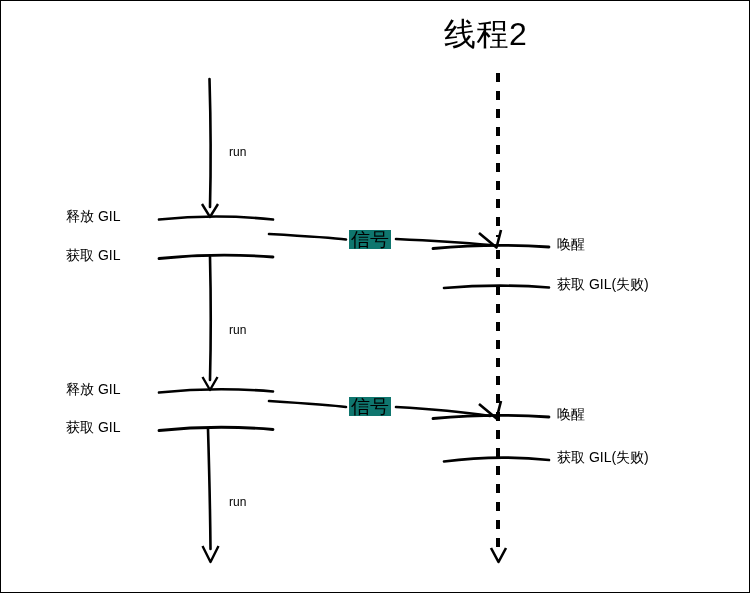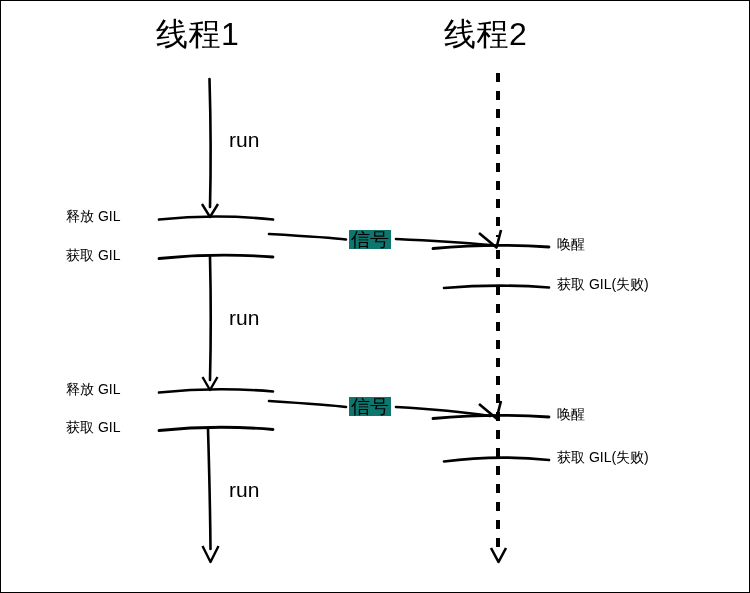--- a/index.html
+++ b/index.html
@@ -36,21 +36,22 @@
     font-family: "Liberation Sans", "DejaVu Sans", sans-serif;
   }
   .title-lbl {
     font-size: 32px;
     letter-spacing: 0.5px;
   }
   .side-lbl {
     font-size: 14px;
   }
   .run-lbl {
-    font-size: 21px;
+    font-size: 12px;
+    margin-top: 17px;
   }
   .signal-lbl {
     font-size: 19px;
     background: #0f766e;
     padding: 0 2px;
   }
 </style>
 </head>
 <body>
 
@@ -101,21 +102,20 @@
       <path d="M 395 238 Q 450 240.5 489 244" stroke="#000" stroke-width="2.6" fill="none" stroke-linecap="round"></path>
       <path d="M 478 232 L 495.5 246.5 L 500 229" stroke="#000" stroke-width="2.6" fill="none" stroke-linejoin="round"></path>
     </g>
     <g>
       <path d="M 268 400 Q 330 404 345 406" stroke="#000" stroke-width="2.6" fill="none" stroke-linecap="round"></path>
       <path d="M 395 406 Q 450 409 489 415" stroke="#000" stroke-width="2.6" fill="none" stroke-linecap="round"></path>
       <path d="M 478 403 L 495.5 417.5 L 500 400" stroke="#000" stroke-width="2.6" fill="none" stroke-linejoin="round"></path>
     </g>
   </svg>
 
-  <div class="lbl title-lbl" style="left:155px; top:17px;">线程1</div>
   <div class="lbl title-lbl" style="left:443px; top:17px;">线程2</div>
 
   <div class="lbl side-lbl" style="left:65px; top:208px;">释放 GIL</div>
   <div class="lbl side-lbl" style="left:65px; top:247px;">获取 GIL</div>
   <div class="lbl side-lbl" style="left:65px; top:381px;">释放 GIL</div>
   <div class="lbl side-lbl" style="left:65px; top:419px;">获取 GIL</div>
 
   <div class="lbl side-lbl" style="left:556px; top:236px;">唤醒</div>
   <div class="lbl side-lbl" style="left:556px; top:276px;">获取 GIL(失败)</div>
   <div class="lbl side-lbl" style="left:556px; top:406px;">唤醒</div>

